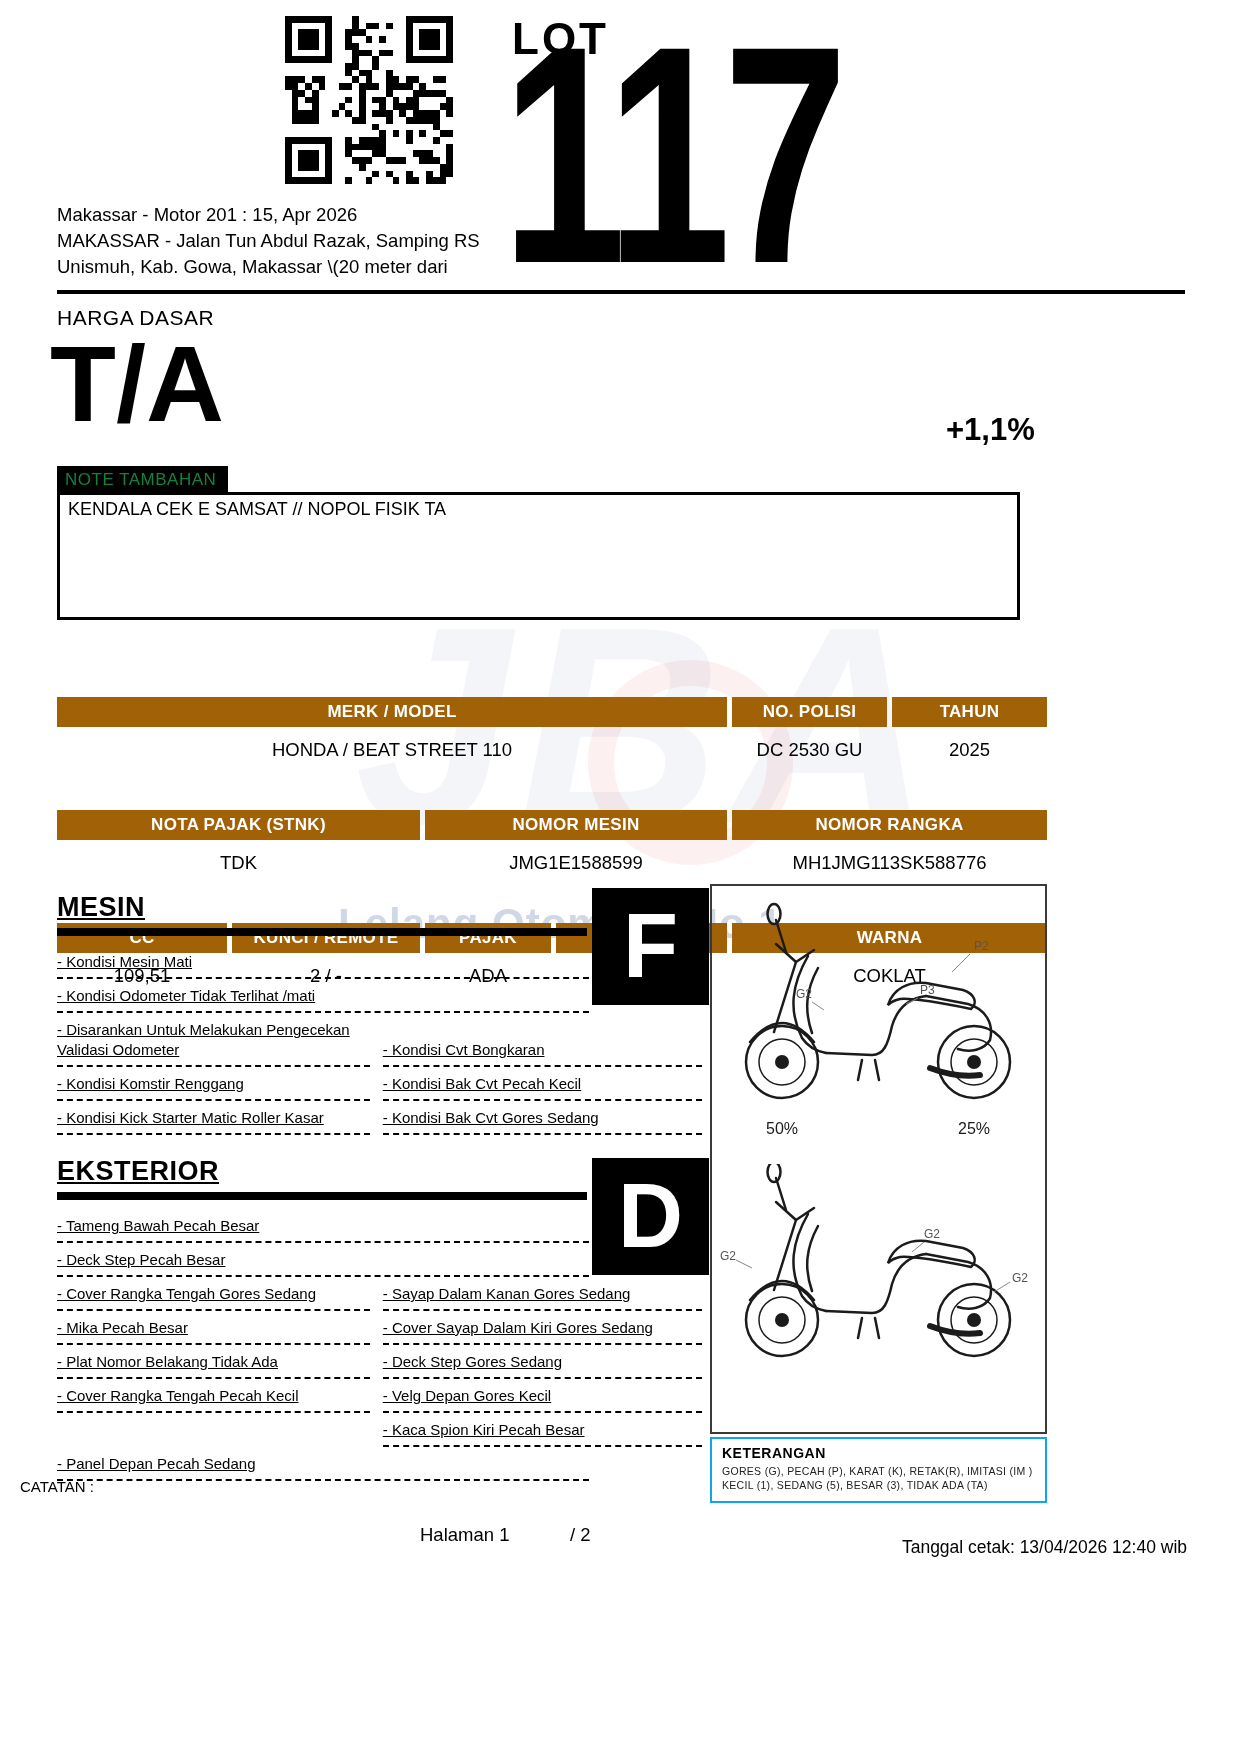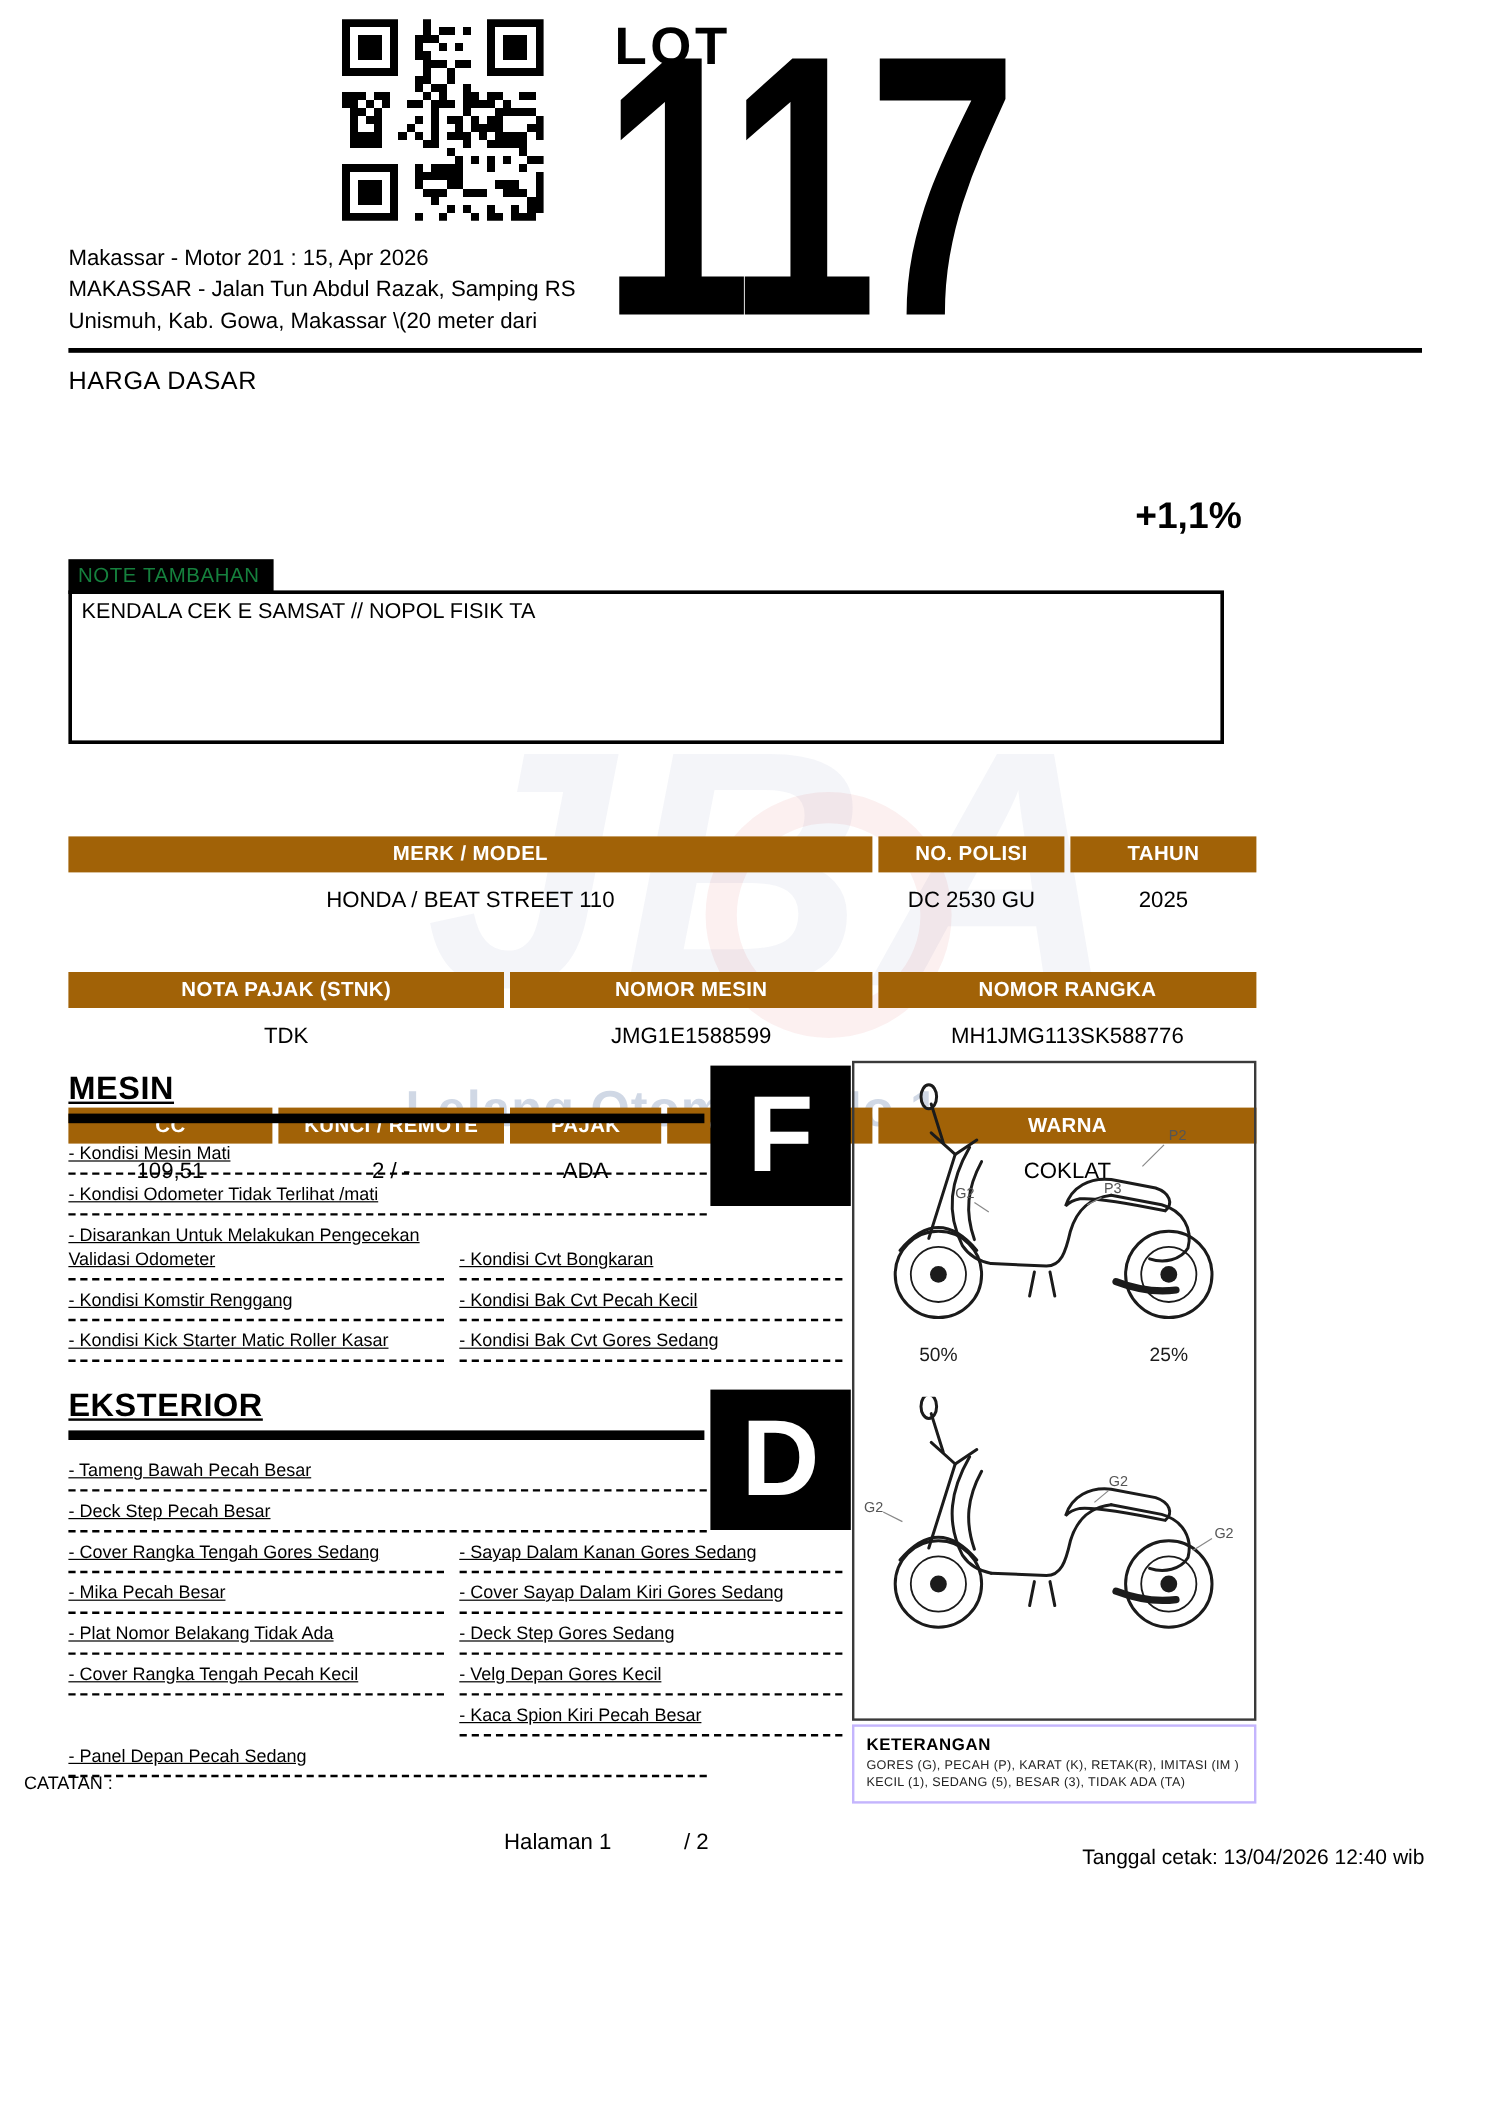--- a/index.html
+++ b/index.html
@@ -63,21 +63,21 @@
                display: flex; align-items: center; justify-content: center; font-size: 90px;
                font-weight: bold; z-index: 1; }
   .grade-f { left: 592px; top: 888px; }
   .grade-d { left: 592px; top: 1158px; }
 
   
   .bike-panel { left: 710px; top: 884px; width: 337px; height: 550px; border: 2px solid #3a3a3a;
                 padding-top: 6px; }
   .bike { display: block; }
   .bike-2 { margin-top: 22px; }
-  .keterangan-box { left: 710px; top: 1437px; width: 337px; height: 66px; border: 2px solid #c4b5fd;
+  .keterangan-box { left: 710px; top: 1437px; width: 337px; height: 66px; border: 2px solid #0ea5e9;
                     padding: 6px 10px; }
   .keterangan-title { font-size: 14px; font-weight: bold; letter-spacing: .5px; margin-bottom: 3px; }
   .keterangan-line { font-size: 10.5px; color: #222; line-height: 14px; letter-spacing: .3px; }
 
   
   .catatan { left: 20px; top: 1478px; font-size: 15px; }
   .catatan-title { margin-bottom: 2px; }
   .catatan-item { margin-left: 26px; line-height: 20px; font-size: 14.5px; }
   .footer-page { left: 420px; top: 1524px; font-size: 18.5px; }
   .footer-of { left: 570px; top: 1524px; font-size: 18.5px; }
@@ -277,20 +277,21 @@
   <div class="abs lot-number z">117</div>
 
   <div class="abs address z">
     <div>Makassar - Motor 201 : 15, Apr 2026</div>
     <div>MAKASSAR - Jalan Tun Abdul Razak, Samping RS</div>
     <div>Unismuh, Kab. Gowa, Makassar \(20 meter dari</div>
   </div>
   <div class="abs divider z"></div>
 
   <div class="abs harga-label z">HARGA DASAR</div>
+  <div class="abs harga-value z">T/A</div>
   <div class="abs pct-change z">+1,1%</div>
 
   <div class="abs note-label z">NOTE TAMBAHAN</div>
   <div class="abs note-box z">
     <span>KENDALA CEK E SAMSAT // NOPOL FISIK TA</span>
   </div>
 
   <div class="abs spec-table z">
     <div class="sgrid ga">
       <div class="th">MERK / MODEL</div>

